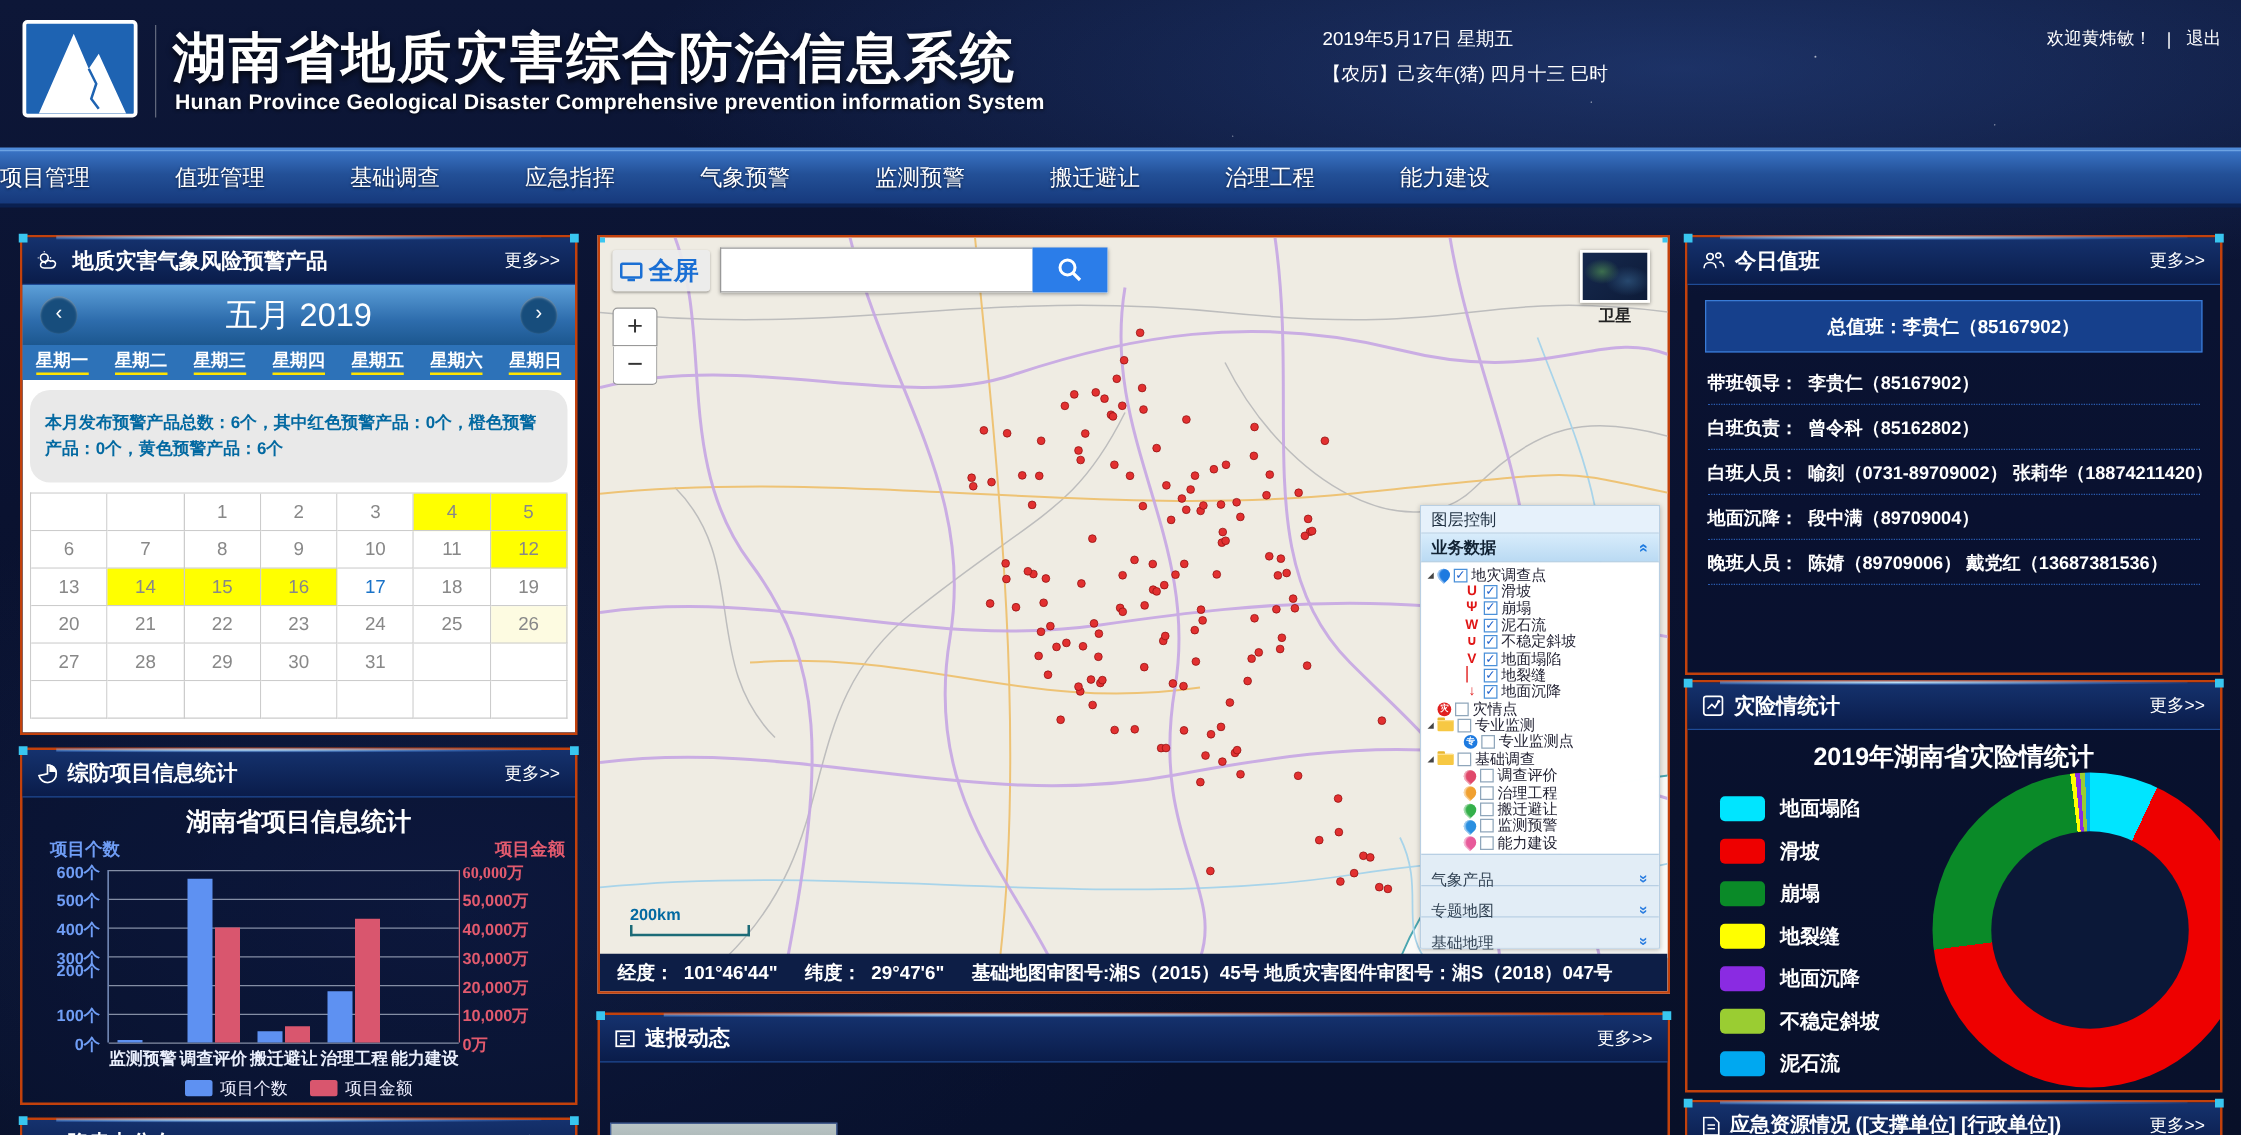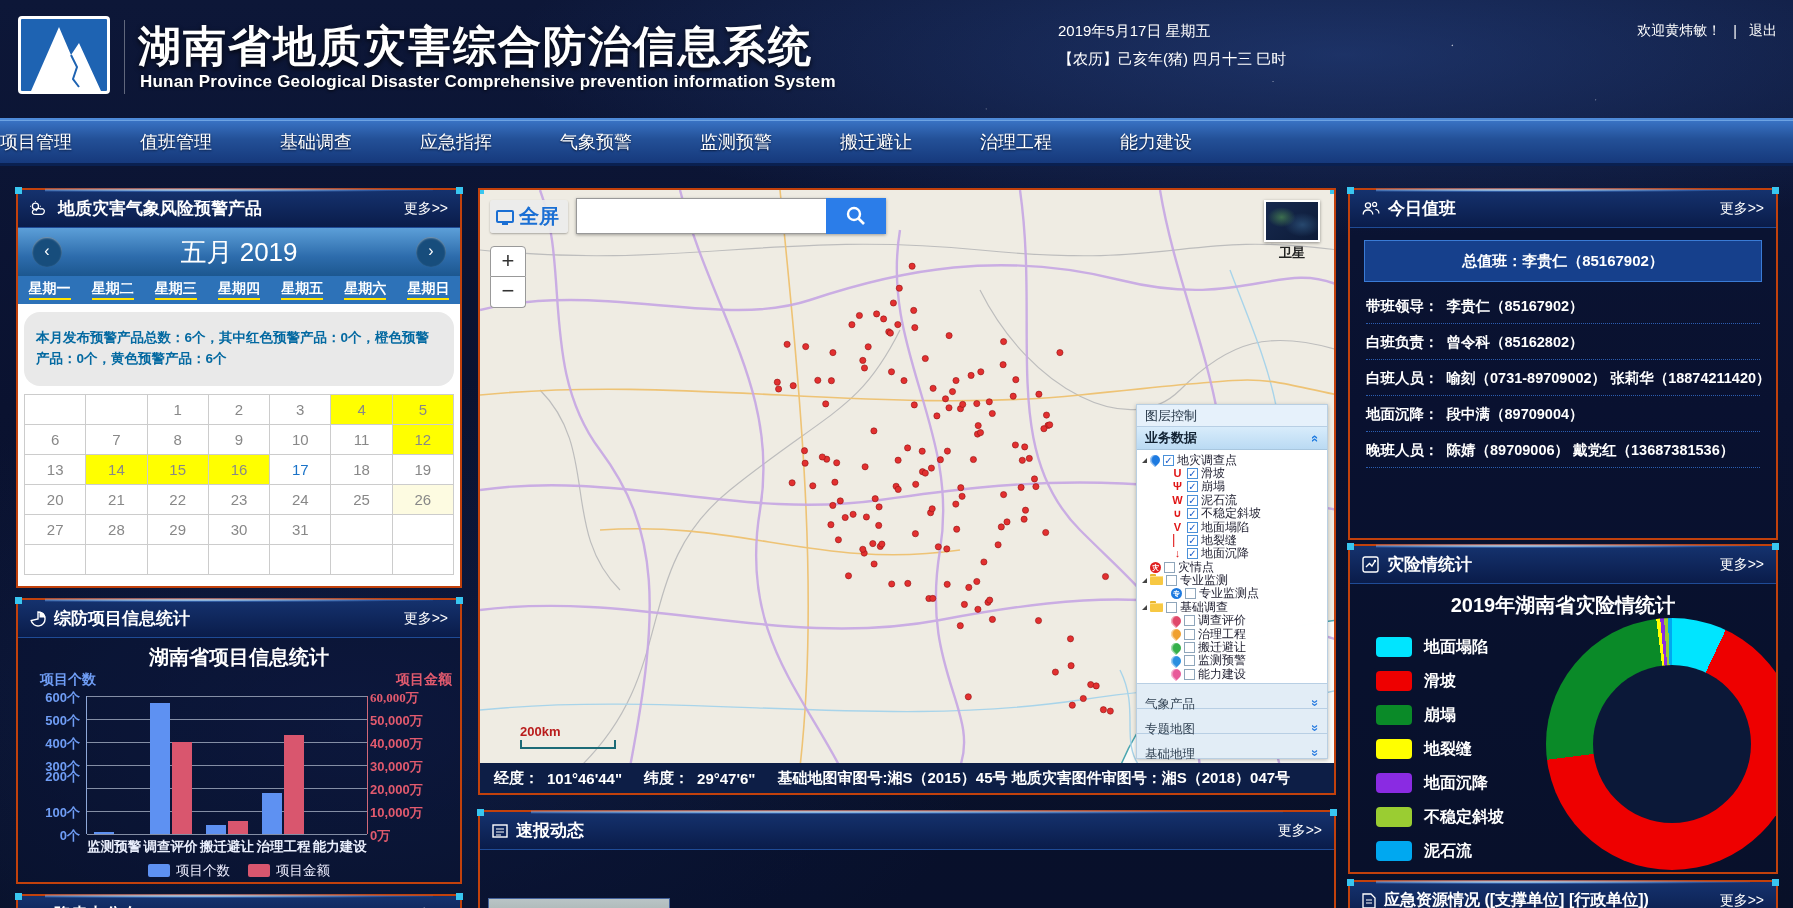--- a/index.html
+++ b/index.html
@@ -88,21 +88,21 @@
 .zbtns{position:absolute;left:10px;top:56px;width:36px}
 .zbtn{width:36px;height:31px;background:#fff;border:1px solid #999;color:#333;font-size:22px;line-height:28px;text-align:center;cursor:pointer}
 .zbtn:first-child{border-radius:4px 4px 0 0}
 .zbtn:last-child{border-radius:0 0 4px 4px;border-top:none}
 .sat{position:absolute;right:14px;top:10px;width:56px;cursor:pointer;text-align:center}
 .sat .thumb{width:56px;height:42px;border:2px solid #fff;box-shadow:0 1px 3px rgba(0,0,0,.4);background:
  radial-gradient(14px 10px at 30% 40%, #3c6e4e, transparent),
  radial-gradient(18px 12px at 70% 60%, #27486e, transparent),
  linear-gradient(135deg,#16294e,#0d1b38)}
 .sat .lab{font-size:13px;color:#222;margin-top:2px;font-weight:bold}
-.scale{position:absolute;left:40px;bottom:44px;color:#b91c1c;font-size:13px;font-weight:bold}
+.scale{position:absolute;left:24px;bottom:44px;color:#0369a1;font-size:13px;font-weight:bold}
 .scale .bar2{width:96px;height:9px;border-left:2px solid #1c6b77;border-right:2px solid #1c6b77;border-bottom:2px solid #1c6b77;margin-top:1px}
 .mstatus{position:absolute;left:0;right:0;bottom:0;height:30px;background:#0d1e46;display:flex;align-items:center;gap:8px;padding:0 14px;font-size:15px;font-weight:bold;color:#fff;white-space:nowrap}
 .mstatus .v{margin-right:14px}
 
 .lpanel{position:absolute;right:6px;bottom:34px;width:192px;font-size:12px;color:#223;background:rgba(255,255,255,.88);border:1px solid #b9cfe2;box-shadow:0 1px 4px rgba(0,0,0,.25)}
 .lp-title{height:22px;line-height:22px;padding:0 8px;background:#e6f1fb;color:#234;font-size:13px;border-bottom:1px solid #b8cfe4}
 .lp-sec{height:23px;display:flex;align-items:center;padding:0 8px;background:linear-gradient(180deg,#d8ecfb,#badaf3);font-weight:bold;font-size:13px;color:#123;border-bottom:1px solid #a8c6de}
 .lp-sec .chev{margin-left:auto;color:#1d7ae0;font-weight:bold;transform:rotate(90deg)}
 .lp-tree{padding:3px 0 2px 0;background:rgba(255,255,255,.92)}
 .lp-row{display:flex;align-items:center;gap:3px;height:13.4px;padding-left:5px;white-space:nowrap;cursor:pointer}

